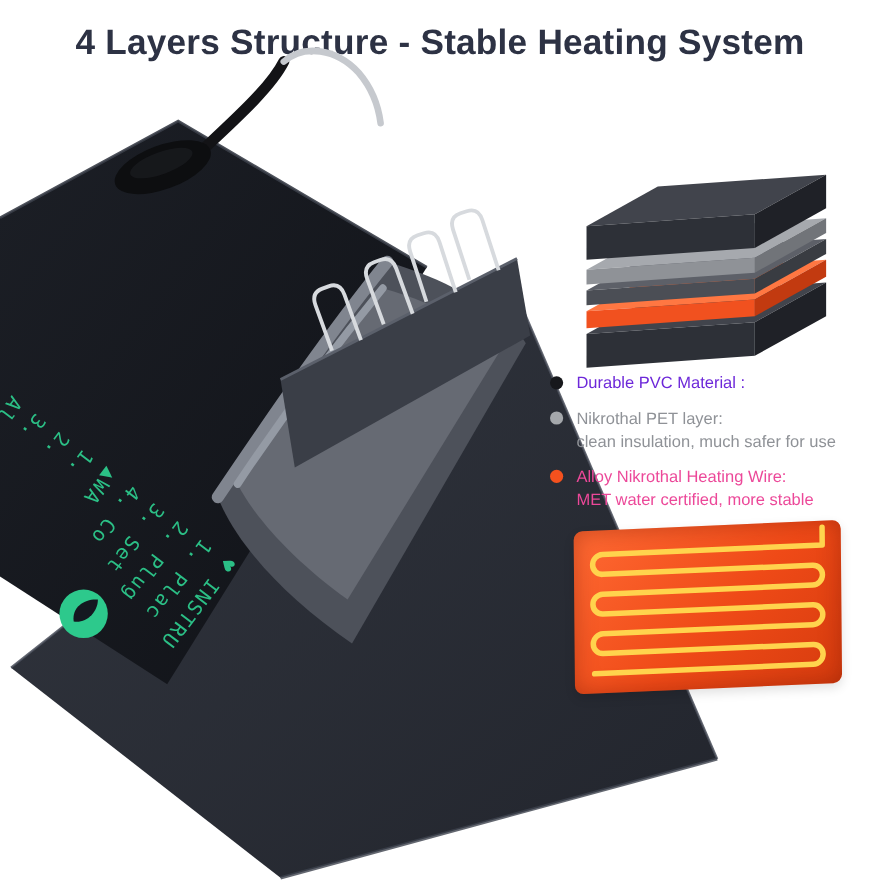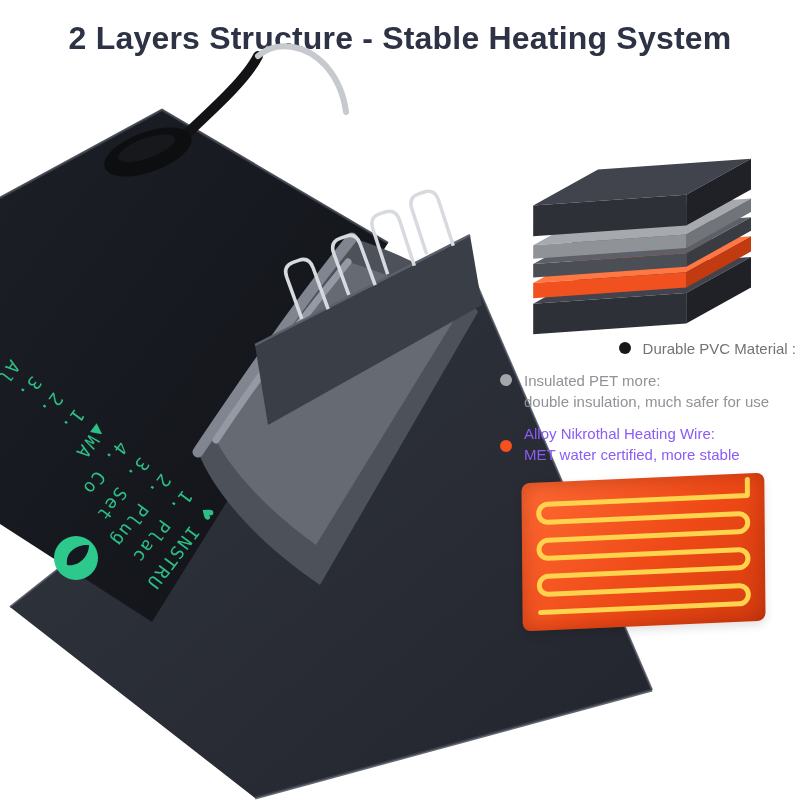--- a/index.html
+++ b/index.html
@@ -15,40 +15,40 @@
     font-size:32px;font-weight:800;color:#2d3244;letter-spacing:.2px;
   }
   .art{position:absolute;left:0;top:0;width:800px;height:800px;z-index:1;}
   .stack{position:absolute;left:508px;top:148px;width:270px;z-index:2;}
   .bullets{position:absolute;left:500px;top:338px;width:296px;z-index:3;}
   .bullet{display:flex;gap:12px;margin-bottom:11px;font-size:15px;line-height:21px;}
   .dot{width:12px;height:12px;border-radius:50%;flex:0 0 12px;margin-top:4px;}
   .d1{background:#17181c;}
   .d2{background:#a4a7ab;}
   .d3{background:#f4511e;}
-  .b1{color:#737373;justify-content:flex-end;}
+  .b1{color:#6d28d9;}
   .b2{color:#8f9297;}
-  .b3{color:#8b5cf6;align-items:center;}
+  .b3{color:#ec4899;}
   .wire-panel{
     position:absolute;left:522px;top:478px;width:243px;height:148px;z-index:2;
     background:linear-gradient(135deg,#ff6a33 0%,#ef4a17 55%,#d63c0e 100%);
     border-radius:8px;
     transform:rotate(-2.5deg) skewX(-2deg);
     box-shadow:inset 0 0 20px rgba(110,18,0,.38), 0 4px 10px rgba(0,0,0,.12);
   }
   .wire-panel svg{display:block;width:100%;height:100%;}
   .wire{stroke:#ffd34d;stroke-width:5;fill:none;stroke-linecap:round;stroke-linejoin:round;}
   .mat-print{font-family:"DejaVu Sans Mono",monospace;font-size:18px;fill:#2dc98c;letter-spacing:1.5px;opacity:.95;}
 </style>
 </head>
 <body>
 
 <div class="canvas">
 
-  <h1 class="title">2 Layers Structure - Stable Heating System</h1>
+  <h1 class="title">4 Layers Structure - Stable Heating System</h1>
 
   <svg class="art" viewBox="0 0 800 800">
     <defs>
       <linearGradient id="gBase" x1="0" y1="0" x2="1" y2="1">
         <stop offset="0" stop-color="#32363f"></stop>
         <stop offset="1" stop-color="#22252d"></stop>
       </linearGradient>
       <linearGradient id="gMat" x1="0" y1="0" x2="1" y2="1">
         <stop offset="0" stop-color="#1c1f26"></stop>
         <stop offset="1" stop-color="#101217"></stop>
@@ -141,22 +141,22 @@
   <div class="bullets">
     <div class="bullet b1">
       <span class="dot d1"></span>
       <div class="bullet-text">
         <div>Durable PVC Material :</div>
       </div>
     </div>
     <div class="bullet b2">
       <span class="dot d2"></span>
       <div class="bullet-text">
-        <div>Insulated PET more:</div>
-        <div>double insulation, much safer for use</div>
+        <div>Nikrothal PET layer:</div>
+        <div>clean insulation, much safer for use</div>
       </div>
     </div>
     <div class="bullet b3">
       <span class="dot d3"></span>
       <div class="bullet-text">
         <div>Alloy Nikrothal Heating Wire:</div>
         <div>MET water certified, more stable</div>
       </div>
     </div>
   </div>

